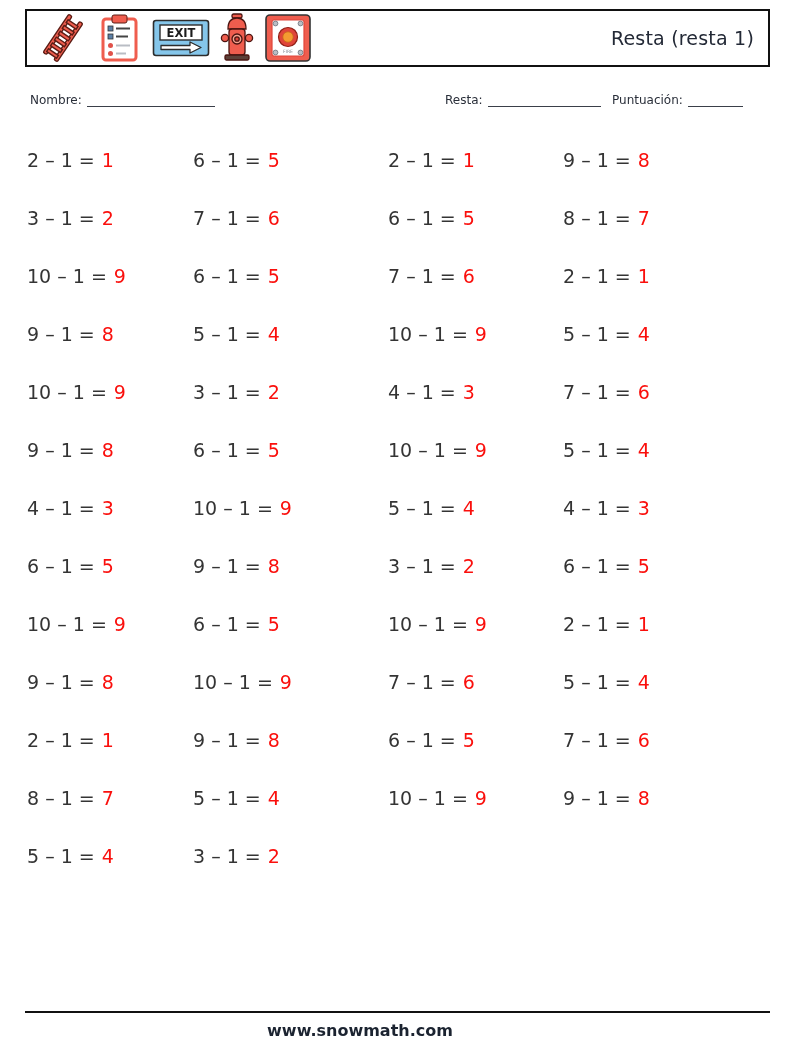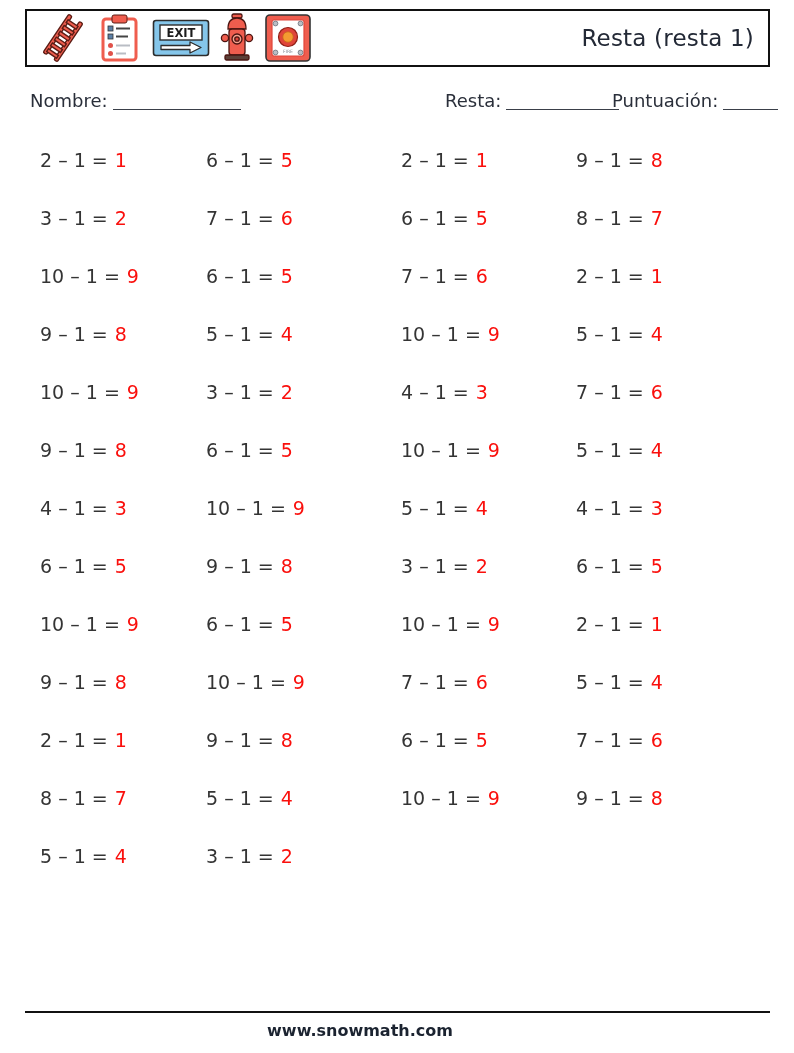--- a/index.html
+++ b/index.html
@@ -20,34 +20,34 @@
   .header-box{
     position:absolute;left:25px;top:9px;width:745px;height:58px;
     border:2px solid #111;
     display:flex;align-items:center;
     padding:0 14px 0 13px;
   }
   .icon-row{display:flex;align-items:center;gap:10px;}
   .icon-row svg{display:block;}
   .header-title{
     margin-left:auto;
-    font-size:23px;color:var(--heading-color);
+    font-size:19px;color:var(--heading-color);
     letter-spacing:.2px;
   }
-  .fields-row{position:absolute;left:0;top:90px;width:794px;height:26px;font-size:18px;color:#2a2f3a;}
+  .fields-row{position:absolute;left:0;top:90px;width:794px;height:26px;font-size:12px;color:#2a2f3a;}
   .field{position:absolute;top:0;white-space:nowrap;}
   .field-nombre{left:30px;}
   .field-fecha{left:445px;}
   .field-punt{left:612px;}
   .blank-line{display:inline-block;border-bottom:1.5px solid #3a3f49;height:17px;vertical-align:-3px;margin-left:5px;}
   .line-nombre{width:128px;}
   .line-fecha{width:113px;}
   .line-punt{width:55px;}
   .problems-grid{
-    position:absolute;left:26px;top:131px;width:742px;
+    position:absolute;left:13px;top:131px;width:742px;
     display:grid;
     grid-template-columns:166px 195px 175px 1fr;
     grid-auto-rows:58px;
     padding-left:14px;
     font-size:19px;
   }
   .problem{
     display:flex;align-items:center;
     white-space:nowrap;
     color:var(--problem-color);

